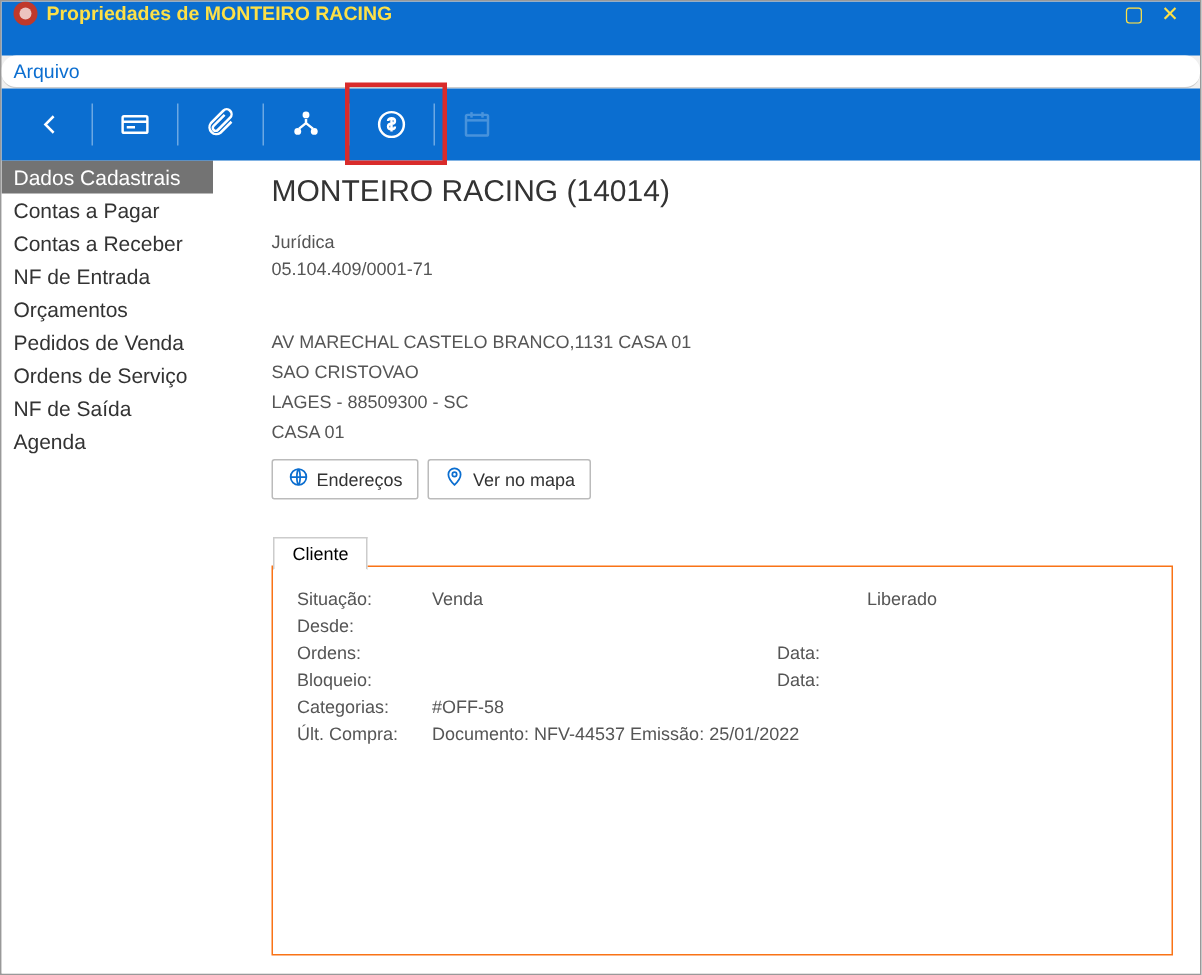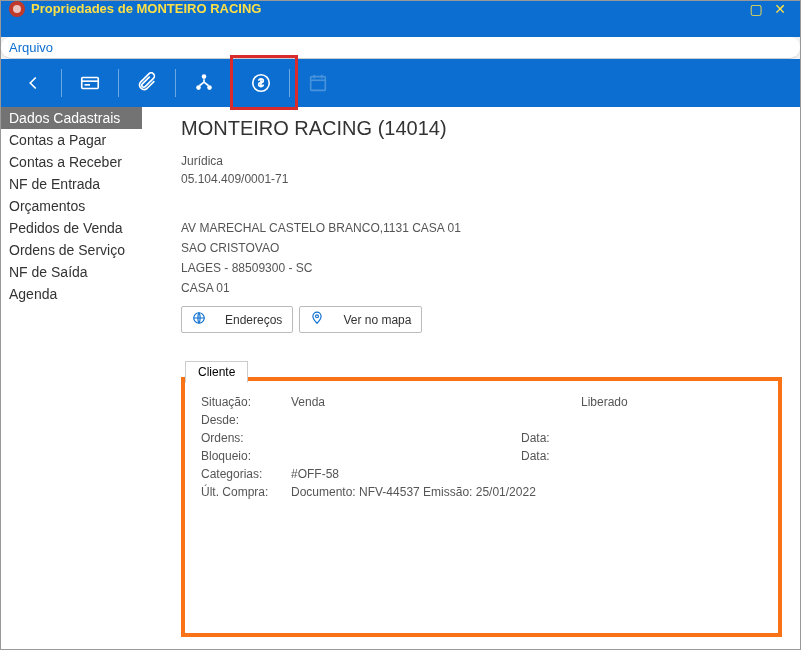--- a/index.html
+++ b/index.html
@@ -26,24 +26,24 @@
   
   .sidebar { width: 170px; padding-top: 0; }
   .sidebar .nav-item { padding: 1px 8px; font-size: 14px; color: #333; cursor: pointer; line-height: 20px; }
   .sidebar .nav-item.active { background: #737373; color: #fff; display:inline-block; padding-right:22px;}
   
   .main { flex: 1; padding: 10px 18px 10px 10px; overflow: auto; }
   .main h1 { font-size: 20px; color: #333; font-weight: 400; margin-bottom: 12px; }
   .small { font-size: 12px; color: #555; line-height: 18px; }
   .addr-block { margin-top: 30px; font-size: 12px; color: #555; line-height: 20px; }
   .btn-row { margin-top: 8px; display: flex; gap: 6px; }
-  .btn { border: 1px solid #bbb; background: #fff; padding: 4px 10px; font-size: 12px; color: #333; cursor: pointer; display: flex; align-items: center; gap: 19px; border-radius: 2px; }
+  .btn { border: 1px solid #bbb; background: #fff; padding: 4px 10px; font-size: 12px; color: #333; cursor: pointer; display: flex; align-items: center; gap: 5px; border-radius: 2px; }
   .btn svg { width: 14px; height: 14px; }
   
-  .tab-panel { margin-top: 20px; border: 4px solid #f97316; position: relative; padding: 14px 16px 60px 16px; min-height:260px;}
+  .tab-panel { margin-top: 20px; border: 1px solid #f97316; position: relative; padding: 14px 16px 60px 16px; min-height:260px;}
   .tab-label { position: absolute; top: -20px; left: 0; background: #fff; border: 1px solid #ccc; border-bottom: 1px solid #fff; padding: 3px 12px; font-size: 12px; }
   .info-grid { display: grid; grid-template-columns: 90px 230px 60px 100px; row-gap: 4px; font-size: 12px; color: #555; }
   .info-grid .lbl { color: #555; }
   .info-grid .val { color: #555; }
 </style>
 </head>
 <body>
 
 <div class="titlebar">
   <div class="app-icon">

